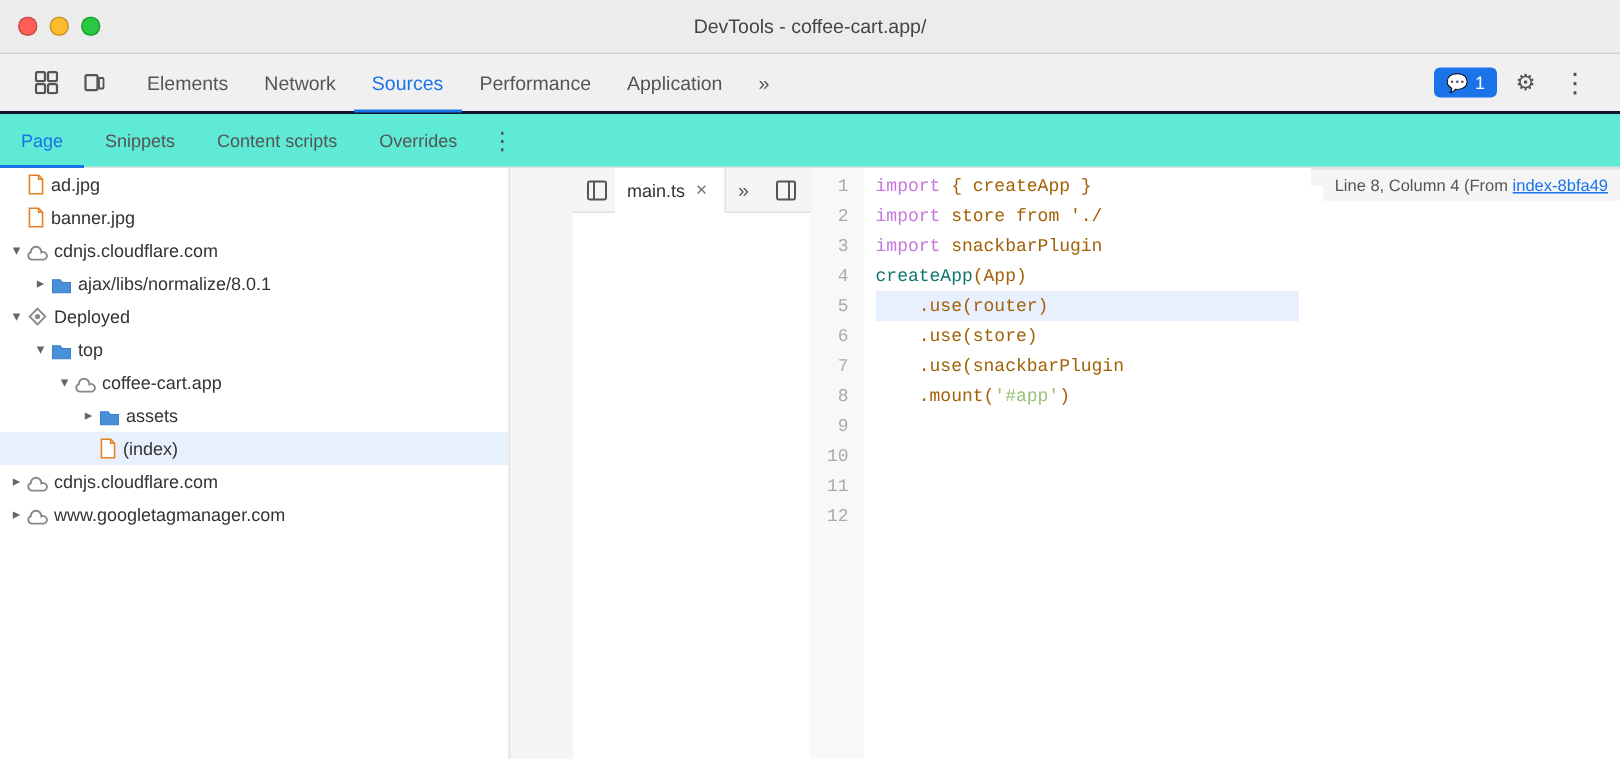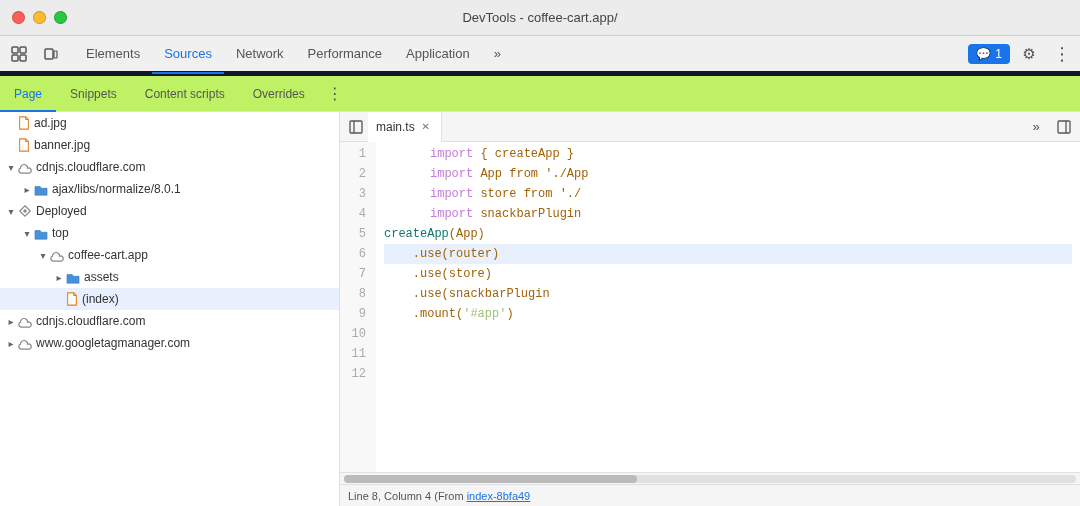--- a/index.html
+++ b/index.html
@@ -42,22 +42,22 @@
       color: #444;
       font-weight: 500;
     }
 
     
     .main-toolbar {
       background: #f0f0f0;
       height: 40px;
       display: flex;
       align-items: center;
-      border-bottom: 5px solid #0f172a;
-      padding: 0 4px;
+      border-bottom: 2px solid #0f172a;
+      padding: 0 16px;
     }
     .toolbar-icons-left {
       display: flex;
       align-items: center;
       gap: 2px;
       margin-right: 8px;
     }
     .toolbar-icon-btn {
       width: 30px; height: 30px;
       display: flex; align-items: center; justify-content: center;
@@ -106,21 +106,21 @@
       width: 28px; height: 28px;
       display: flex; align-items: center; justify-content: center;
       cursor: pointer;
       border-radius: 4px;
       font-size: 18px;
       color: #555;
     }
 
     
     .sub-toolbar {
-      background: #bef264;
+      background: #5eead4;
       height: 36px;
       display: flex;
       align-items: center;
       border-bottom: 1px solid #e0e0e0;
       padding: 0 12px 0 0;
     }
     .sub-tab {
       padding: 0 14px;
       height: 36px;
       display: flex;
@@ -148,20 +148,21 @@
       border-radius: 4px;
       font-size: 16px;
       color: #555;
       margin-left: 2px;
     }
 
     
     .main-content {
       display: flex;
       height: calc(506px - 36px - 40px - 36px);
+      gap: 42px;
     }
 
     
     .file-tree-panel {
       width: 340px;
       background: #fff;
       border-right: 1px solid #e0e0e0;
       overflow-y: auto;
       flex-shrink: 0;
     }
@@ -191,21 +192,21 @@
     }
     .arrow.open::before { content: '▾'; }
     .arrow.closed::before { content: '▸'; }
     .arrow.none { visibility: hidden; }
 
     
     .code-panel {
       flex: 1;
       background: #fff;
       display: flex;
-      flex-direction: column;
+      flex-direction: row;
       overflow: hidden;
     }
     .code-tabs-bar {
       height: 30px;
       background: #f5f5f5;
       border-bottom: 1px solid #e0e0e0;
       display: flex;
       align-items: center;
       padding: 0 4px;
     }
@@ -264,21 +265,21 @@
     .code-content {
       flex: 1;
       padding: 2px 8px;
       overflow-x: auto;
       line-height: 20px;
     }
     .code-line {
       white-space: pre;
       line-height: 20px;
     }
-    .kw { color: #c678dd; margin-left: 46px; }
+    .kw { color: #c678dd; }
     .fn { color: #0f766e; }
     .str { color: #98c379; }
     .plain { color: #a16207; }
     .code-line.highlighted { background: #e8f0fe; }
 
     
     .code-scrollbar-row {
       height: 12px;
       background: #f5f5f5;
       border-top: 1px solid #e0e0e0;
@@ -347,25 +348,25 @@
       <svg width="16" height="16" viewBox="0 0 16 16" fill="none">
         <rect x="2" y="3" width="8" height="10" rx="1" stroke="#555" stroke-width="1.5" fill="none"></rect>
         <rect x="11" y="5" width="3" height="7" rx="0.5" stroke="#555" stroke-width="1.2" fill="none"></rect>
       </svg>
     </div>
   </div>
 
   <div class="tab-item">
     <span>Elements</span>
   </div>
+  <div class="tab-item">
+    <span>Network</span>
+  </div>
   <div class="tab-item active">
     <span>Sources</span>
-  </div>
-  <div class="tab-item">
-    <span>Network</span>
   </div>
   <div class="tab-item">
     <span>Performance</span>
   </div>
   <div class="tab-item">
     <span>Application</span>
   </div>
   <div class="tab-item">
     <span>»</span>
   </div>
@@ -532,21 +533,20 @@
           <div>6</div>
           <div>7</div>
           <div>8</div>
           <div>9</div>
           <div>10</div>
           <div>11</div>
           <div>12</div>
         </div>
       <div class="code-content" id="code-content">
           <div class="code-line"><span class="kw">import</span><span class="plain"> { createApp } </span></div>
-          <div class="code-line"><span class="kw">import</span><span class="plain"> App from './App</span></div>
           <div class="code-line"><span class="kw">import</span><span class="plain"> store from './</span></div>
           <div class="code-line"><span class="kw">import</span><span class="plain"> snackbarPlugin</span></div>
           <div class="code-line"><span class="plain"></span></div>
           <div class="code-line"><span class="fn">createApp</span><span class="plain">(App)</span></div>
           <div class="code-line highlighted"><span class="plain">    .use(router)</span></div>
           <div class="code-line"><span class="plain">    .use(store)</span></div>
           <div class="code-line"><span class="plain">    .use(snackbarPlugin</span></div>
           <div class="code-line"><span class="plain">    .mount(</span><span class="str">'#app'</span><span class="plain">)</span></div>
           <div class="code-line"><span class="plain"></span></div>
         </div>

